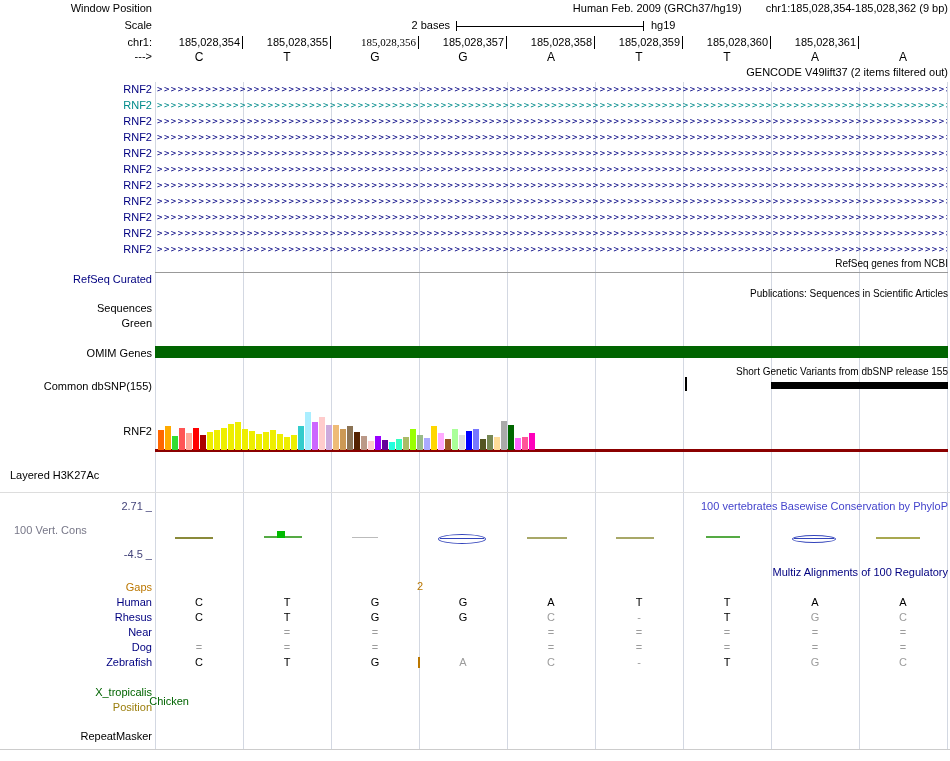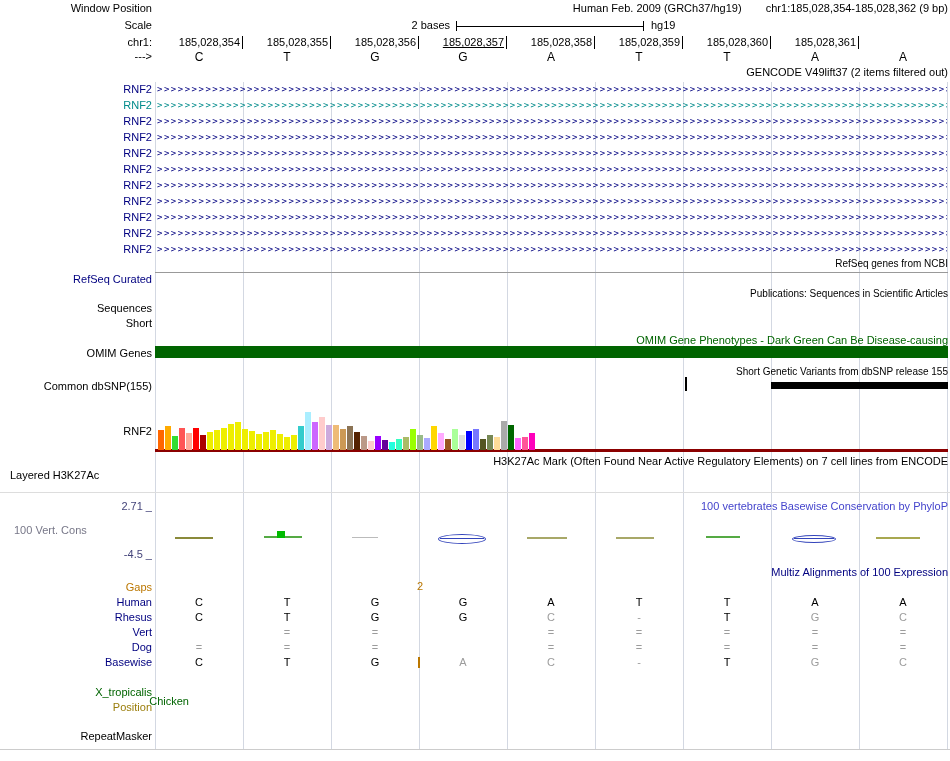--- a/index.html
+++ b/index.html
@@ -58,52 +58,50 @@
   <div class="rlabel" style="top:50px">---&gt;</div>
 
   <div class="center-title" style="top:66px">GENCODE V49lift37 (2 items filtered out)</div>
 
   <div class="center-title small" style="top:258px">RefSeq genes from NCBI</div>
   <div class="hline" style="left:155px;top:272px;width:793px;background:#999"></div>
   <div class="rlabel" style="top:273px;color:#000080">RefSeq Curated</div>
 
   <div class="center-title small" style="top:288px">Publications: Sequences in Scientific Articles</div>
   <div class="rlabel" style="top:302px">Sequences</div>
-  <div class="rlabel" style="top:317px">Short</div>
-
-  <div class="center-title" style="top:334px;color:#006400">OMIM Gene Phenotypes - Dark Green Can Be Disease-causing</div>
+  <div class="rlabel" style="top:317px">Green</div>
+
   <div class="abs" style="left:155px;top:346px;width:793px;height:12px;background:#006400"></div>
   <div class="rlabel" style="top:347px">OMIM Genes</div>
 
   <div class="center-title small" style="top:366px">Short Genetic Variants from dbSNP release 155</div>
   <div class="rlabel" style="top:380px">Common dbSNP(155)</div>
 
   <div class="rlabel" style="top:425px">RNF2</div>
   <div class="abs" style="left:155px;top:449px;width:793px;height:3px;background:#8B0000"></div>
 
-  <div class="center-title" style="top:455px">H3K27Ac Mark (Often Found Near Active Regulatory Elements) on 7 cell lines from ENCODE</div>
   <div class="llabel" style="left:10px;top:469px">Layered H3K27Ac</div>
 
   <div class="hline" style="left:0;top:492px;width:950px;background:#ddd"></div>
 
   <div class="rlabel" style="top:500px;color:#44447A">2.71 _</div>
   <div class="center-title" style="top:500px;color:#4444CC">100 vertebrates Basewise Conservation by PhyloP</div>
   <div class="llabel" style="left:14px;top:524px;color:#777788">100 Vert. Cons</div>
   <div class="rlabel" style="top:548px;color:#44447A">-4.5 _</div>
 
-  <div class="center-title" style="top:566px;color:#000080">Multiz Alignments of 100 Expression</div>
+  <div class="center-title" style="top:566px;color:#000080">Multiz Alignments of 100 Regulatory</div>
   <div class="alnlabel" style="top:580px;color:#BB7700">Gaps</div>
   <div class="abs" style="left:413px;top:580px;width:14px;text-align:center;font-size:11px;color:#BB7700">2</div>
 
   <div class="rlabel" style="top:730px">RepeatMasker</div>
   <div class="hline" style="left:0;top:749px;width:950px;background:#ccc"></div>
 <div class="coordcell" style="left: 157px;">185,028,354</div>
     <div class="coordcell" style="left: 245px;">185,028,355</div>
-    <div class="coordcell" style="left: 333px;">185,028,356</div>
-    <div class="coordcell" style="left: 421px; text-decoration: underline;">185,028,357</div>
+    <div class="coordcell" style="left: 333px; font-family: Liberation Serif, serif;">185,028,356</div>
+    <div class="coordcell" style="left: 421px;">185,028,357</div>
     <div class="coordcell" style="left: 509px;">185,028,358</div>
     <div class="coordcell" style="left: 597px;">185,028,359</div>
     <div class="coordcell" style="left: 685px;">185,028,360</div>
     <div class="coordcell" style="left: 773px;">185,028,361</div>
     <div class="basecell" style="left: 155px;">C</div>
     <div class="basecell" style="left: 243px;">T</div>
     <div class="basecell" style="left: 331px;">G</div>
     <div class="basecell" style="left: 419px;">G</div>
     <div class="basecell" style="left: 507px;">A</div>
     <div class="basecell" style="left: 595px;">T</div>
@@ -213,38 +211,38 @@
     <div class="alnlabel" style="top: 610px; color: rgb(0, 0, 128);">Rhesus</div>
     <div class="alncell" style="left: 155px; top: 610px; color: rgb(0, 0, 0);">C</div>
     <div class="alncell" style="left: 243px; top: 610px; color: rgb(0, 0, 0);">T</div>
     <div class="alncell" style="left: 331px; top: 610px; color: rgb(0, 0, 0);">G</div>
     <div class="alncell" style="left: 419px; top: 610px; color: rgb(0, 0, 0);">G</div>
     <div class="alncell" style="left: 507px; top: 610px; color: rgb(156, 156, 156);">C</div>
     <div class="alncell" style="left: 595px; top: 610px; color: rgb(156, 156, 156);">-</div>
     <div class="alncell" style="left: 683px; top: 610px; color: rgb(0, 0, 0);">T</div>
     <div class="alncell" style="left: 771px; top: 610px; color: rgb(156, 156, 156);">G</div>
     <div class="alncell" style="left: 859px; top: 610px; color: rgb(156, 156, 156);">C</div>
-    <div class="alnlabel" style="top: 625px; color: rgb(0, 0, 128);">Vert</div>
+    <div class="alnlabel" style="top: 625px; color: rgb(0, 0, 128);">Near</div>
     <div class="alncell" style="left: 243px; top: 625px; color: rgb(156, 156, 156);">=</div>
     <div class="alncell" style="left: 331px; top: 625px; color: rgb(156, 156, 156);">=</div>
     <div class="alncell" style="left: 507px; top: 625px; color: rgb(156, 156, 156);">=</div>
     <div class="alncell" style="left: 595px; top: 625px; color: rgb(156, 156, 156);">=</div>
     <div class="alncell" style="left: 683px; top: 625px; color: rgb(156, 156, 156);">=</div>
     <div class="alncell" style="left: 771px; top: 625px; color: rgb(156, 156, 156);">=</div>
     <div class="alncell" style="left: 859px; top: 625px; color: rgb(156, 156, 156);">=</div>
     <div class="alnlabel" style="top: 640px; color: rgb(0, 0, 128);">Dog</div>
     <div class="alncell" style="left: 155px; top: 640px; color: rgb(156, 156, 156);">=</div>
     <div class="alncell" style="left: 243px; top: 640px; color: rgb(156, 156, 156);">=</div>
     <div class="alncell" style="left: 331px; top: 640px; color: rgb(156, 156, 156);">=</div>
     <div class="alncell" style="left: 507px; top: 640px; color: rgb(156, 156, 156);">=</div>
     <div class="alncell" style="left: 595px; top: 640px; color: rgb(156, 156, 156);">=</div>
     <div class="alncell" style="left: 683px; top: 640px; color: rgb(156, 156, 156);">=</div>
     <div class="alncell" style="left: 771px; top: 640px; color: rgb(156, 156, 156);">=</div>
     <div class="alncell" style="left: 859px; top: 640px; color: rgb(156, 156, 156);">=</div>
-    <div class="alnlabel" style="top: 655px; color: rgb(0, 0, 128);">Basewise</div>
+    <div class="alnlabel" style="top: 655px; color: rgb(0, 0, 128);">Zebrafish</div>
     <div class="alncell" style="left: 155px; top: 655px; color: rgb(0, 0, 0);">C</div>
     <div class="alncell" style="left: 243px; top: 655px; color: rgb(0, 0, 0);">T</div>
     <div class="alncell" style="left: 331px; top: 655px; color: rgb(0, 0, 0);">G</div>
     <div class="alncell" style="left: 419px; top: 655px; color: rgb(156, 156, 156);">A</div>
     <div class="alncell" style="left: 507px; top: 655px; color: rgb(156, 156, 156);">C</div>
     <div class="alncell" style="left: 595px; top: 655px; color: rgb(156, 156, 156);">-</div>
     <div class="alncell" style="left: 683px; top: 655px; color: rgb(0, 0, 0);">T</div>
     <div class="alncell" style="left: 771px; top: 655px; color: rgb(156, 156, 156);">G</div>
     <div class="alncell" style="left: 859px; top: 655px; color: rgb(156, 156, 156);">C</div>
     <div style="position: absolute; left: 418px; top: 657px; width: 2px; height: 11px; background: rgb(187, 119, 0);"></div>

